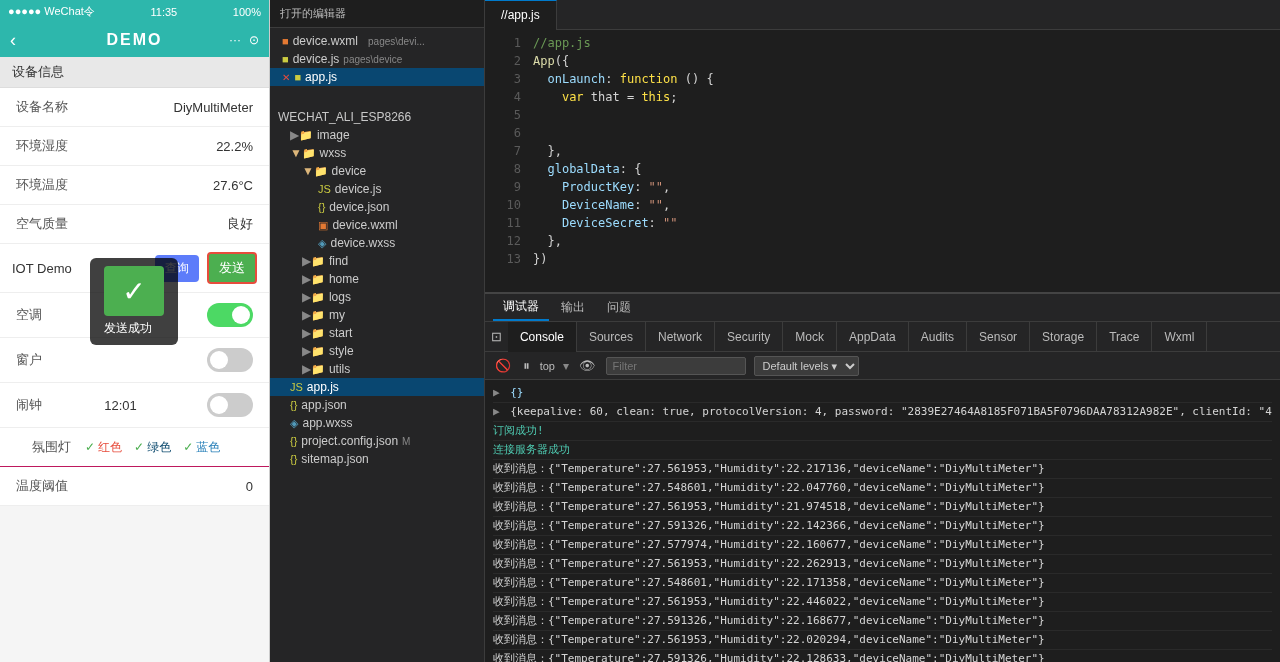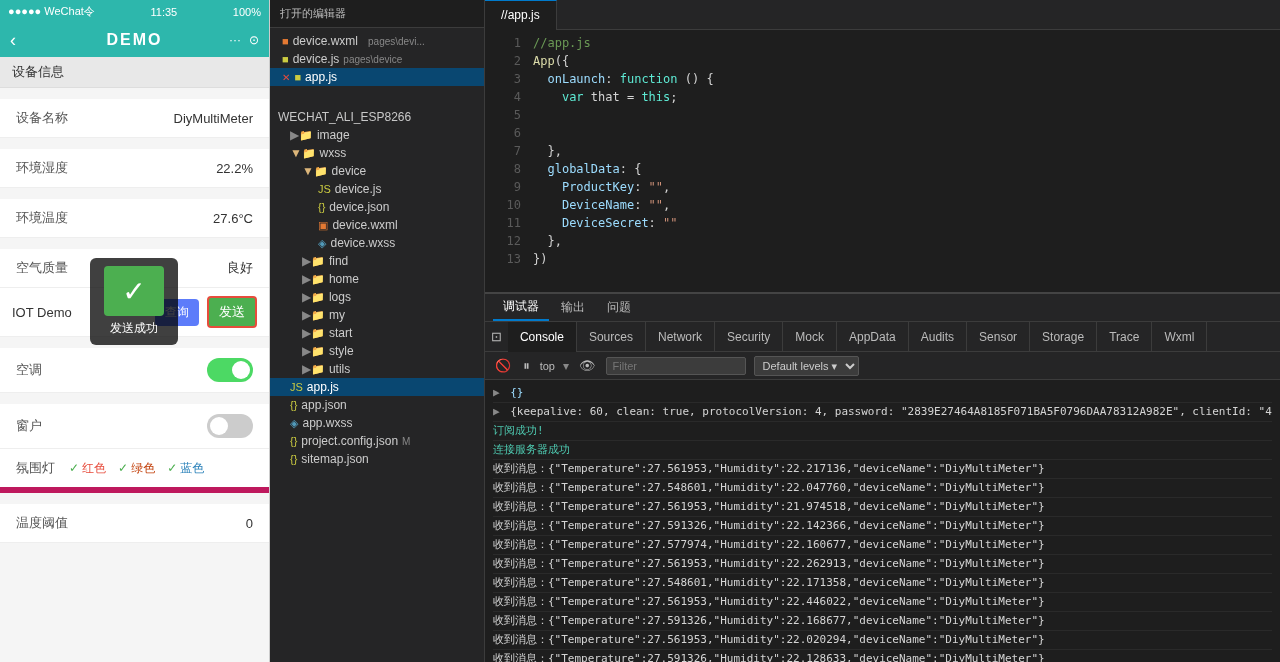--- a/index.html
+++ b/index.html
@@ -63,21 +63,20 @@
       color: #333;
       border-bottom: 1px solid #ddd;
     }
     .info-row {
       display: flex;
       justify-content: space-between;
       align-items: center;
       padding: 10px 16px;
       border-bottom: 1px solid #eee;
       background: white;
-      margin-top: 11px;
     }
     .info-row .label { color: #555; font-size: 13px; }
     .info-row .value { color: #333; font-size: 13px; }
     .toggle-switch {
       width: 46px;
       height: 24px;
       background: #4cd964;
       border-radius: 12px;
       position: relative;
       cursor: pointer;
@@ -129,50 +128,49 @@
     .success-toast {
       position: absolute;
       left: 90px;
       top: 258px;
       background: rgba(0,0,0,0.75);
       color: white;
       padding: 8px 14px;
       border-radius: 6px;
       font-size: 12px;
       z-index: 10;
-      text-align: center;
     }
     .checkmark-box {
       width: 60px;
       height: 50px;
       background: #4caf50;
       display: flex;
       align-items: center;
       justify-content: center;
       margin: 0 auto 4px;
       border-radius: 4px;
     }
     .checkmark-box::before {
       content: '✓';
       color: white;
       font-size: 28px;
     }
     .color-row {
       display: flex;
       align-items: center;
-      padding: 10px 16px;
-      border-bottom: 6px solid #be185d;
+      padding: 10px 32px;
+      border-bottom: 1px solid #be185d;
       background: white;
       gap: 6px;
     }
     .color-label { color: #555; font-size: 13px; margin-right: 8px; }
     .color-item { display: flex; align-items: center; gap: 3px; font-size: 12px; }
     .color-check { color: #4caf50; }
     .color-red { color: #e74c3c; }
-    .color-green { color: #c2410c; }
+    .color-green { color: #0c4a6e; }
     .color-blue { color: #2980b9; }
 
     
     .file-panel {
       width: 215px;
       min-width: 215px;
       background: #252526;
       color: #ccc;
       display: flex;
       flex-direction: column;
@@ -240,21 +238,21 @@
       min-height: 18px;
     }
     .line-num {
       color: #5a5a5a;
       min-width: 28px;
       text-align: right;
       margin-right: 12px;
       user-select: none;
     }
     .code-content { color: #d4d4d4; white-space: pre; }
-    .kw { color: #5eead4; }
+    .kw { color: #fde047; }
     .fn { color: #dcdcaa; }
     .str { color: #ce9178; }
     .prop { color: #9cdcfe; }
     .comment { color: #6a9955; }
     .devtools-tabs-row {
       display: flex;
       background: #252526;
       border-bottom: 1px solid #3c3c3c;
       padding: 0 8px;
       gap: 2px;
@@ -417,20 +415,25 @@
       <div class="checkmark-box"></div>
       <div>发送成功</div>
     </div>
     <div class="info-row">
       <span class="label">空调</span>
       <div class="toggle-switch"></div>
     </div>
     <div class="info-row">
       <span class="label">窗户</span>
       <div class="toggle-switch off"></div>
+    </div>
+    <div class="info-row">
+      <span class="label">闹钟</span>
+      <span class="value">12:01</span>
+      <div class="toggle-switch off" style="margin-left:8px;"></div>
     </div>
     <div class="color-row">
       <span class="color-label">氛围灯</span>
       <div class="color-item">
         <span class="color-check">✓</span>
         <span class="color-red">红色</span>
       </div>
       <div class="color-item" style="margin-left:6px;">
         <span class="color-check">✓</span>
         <span class="color-green">绿色</span>

